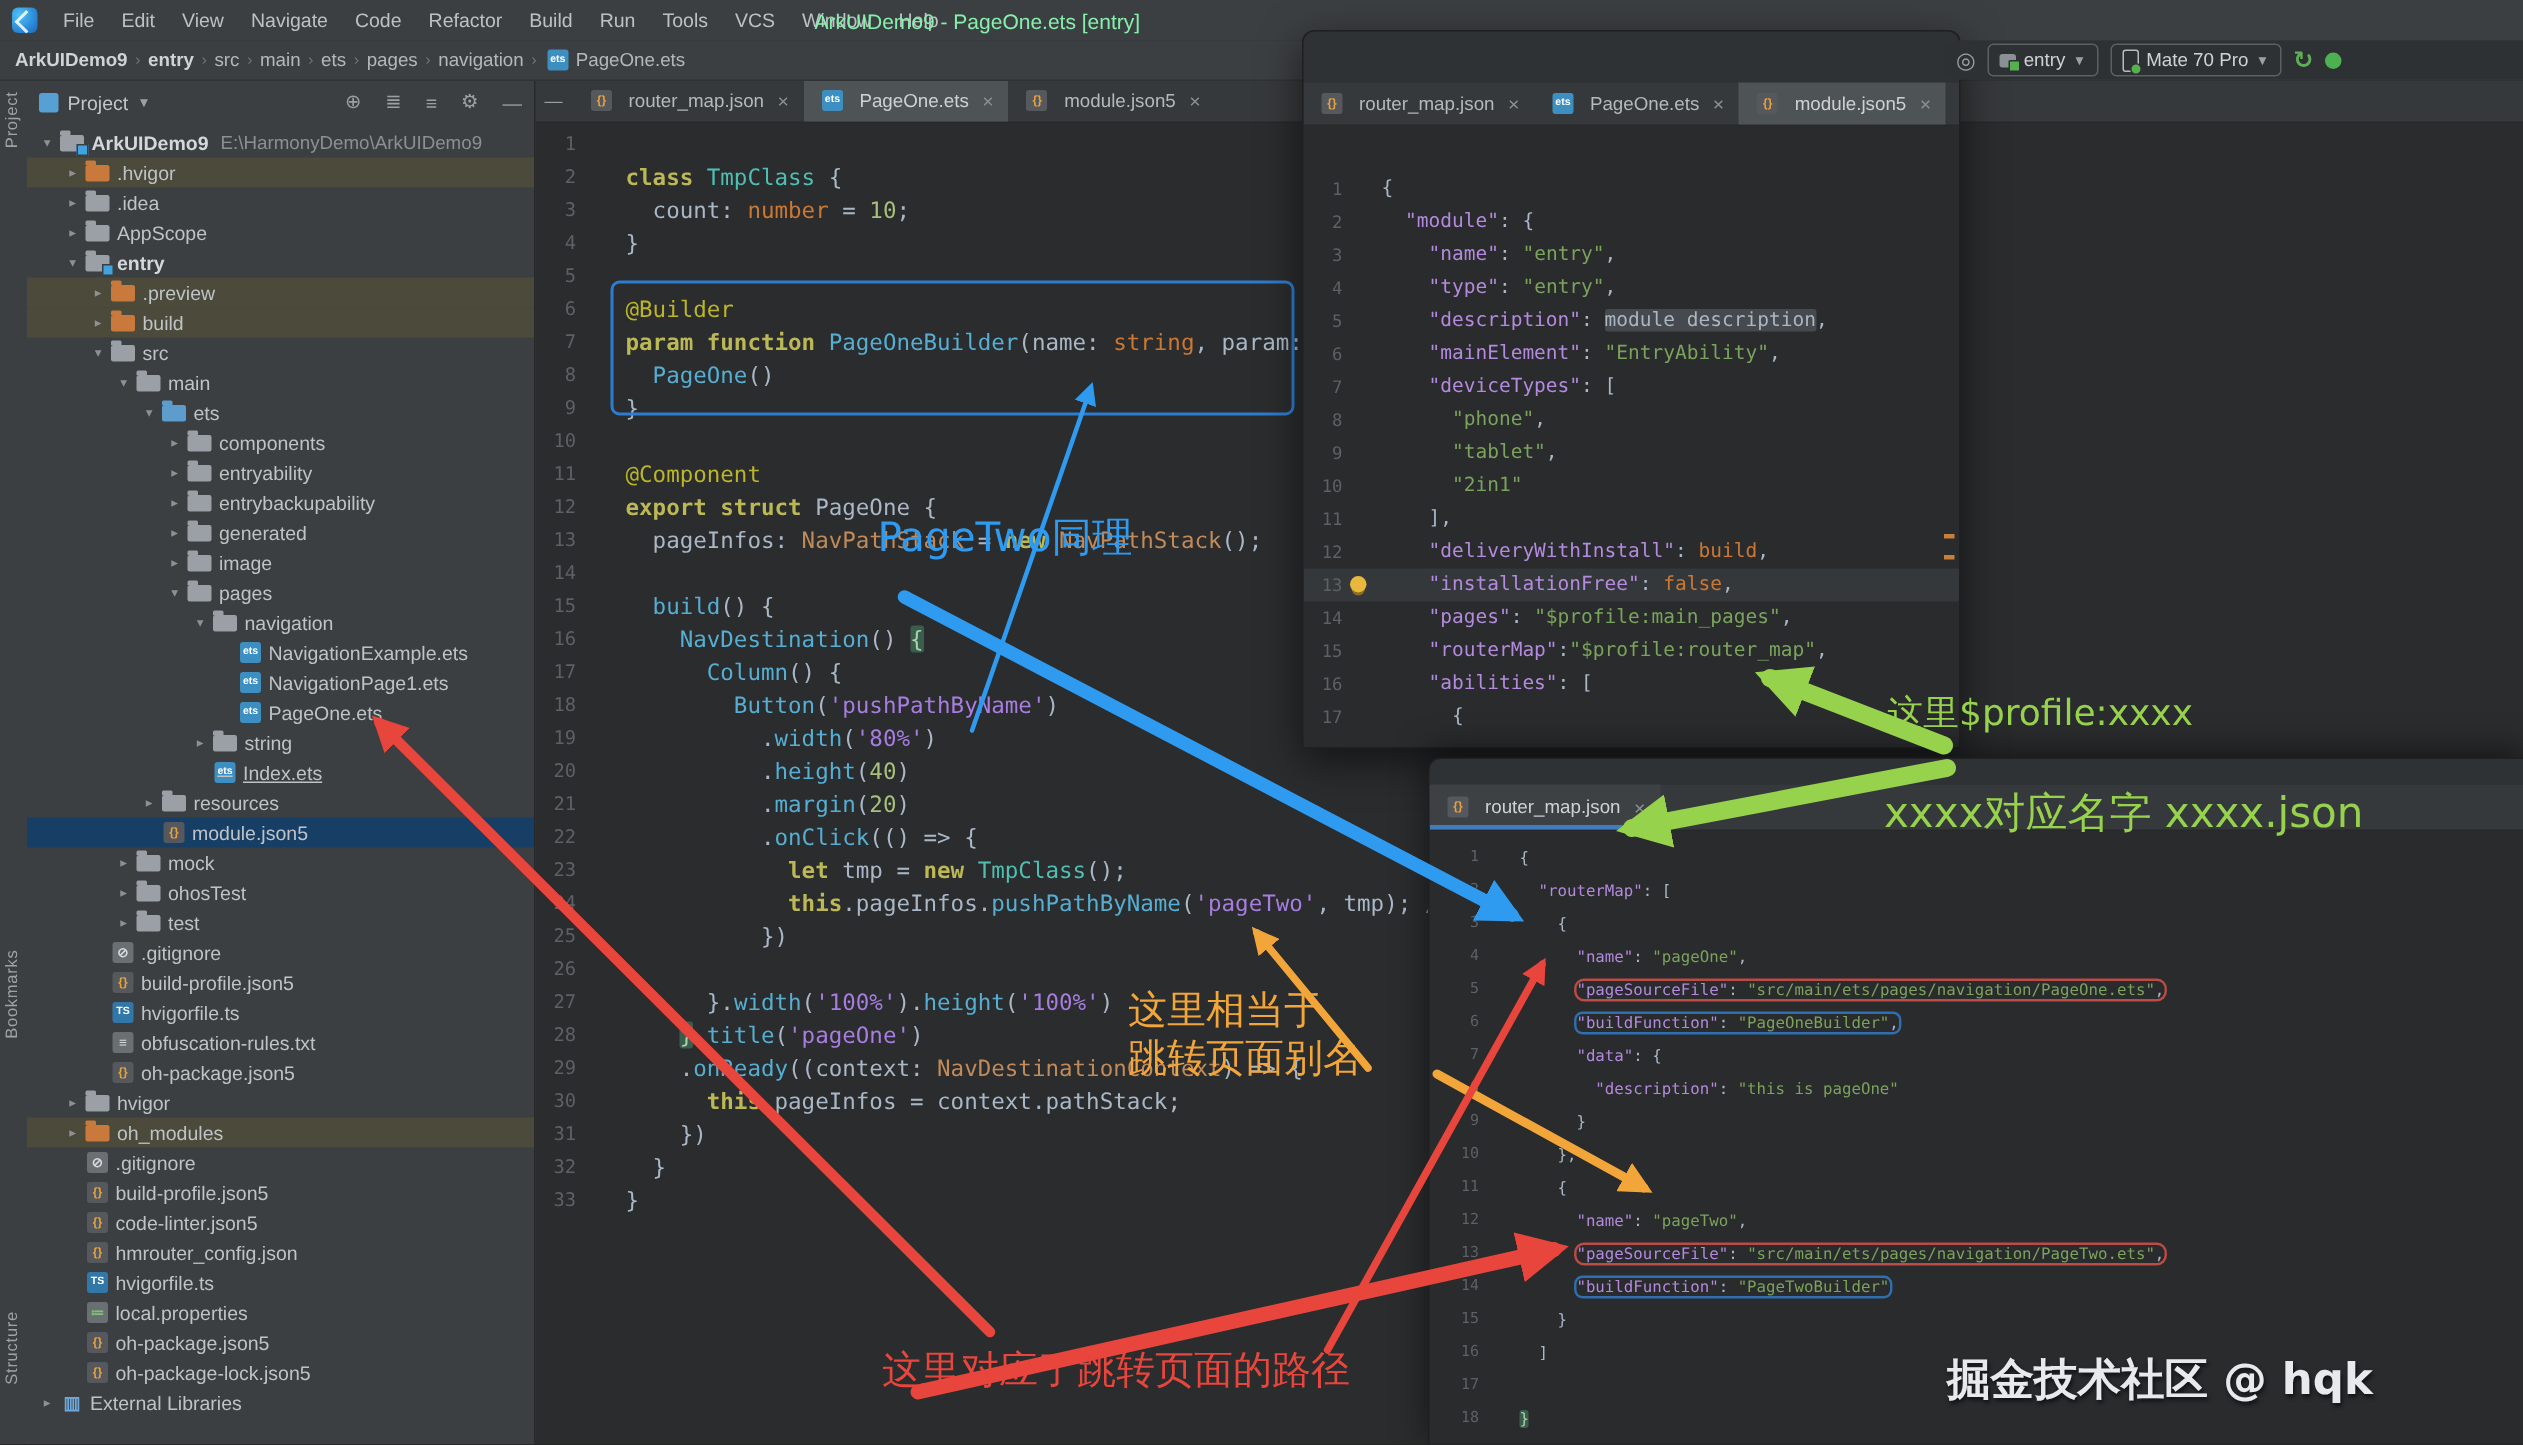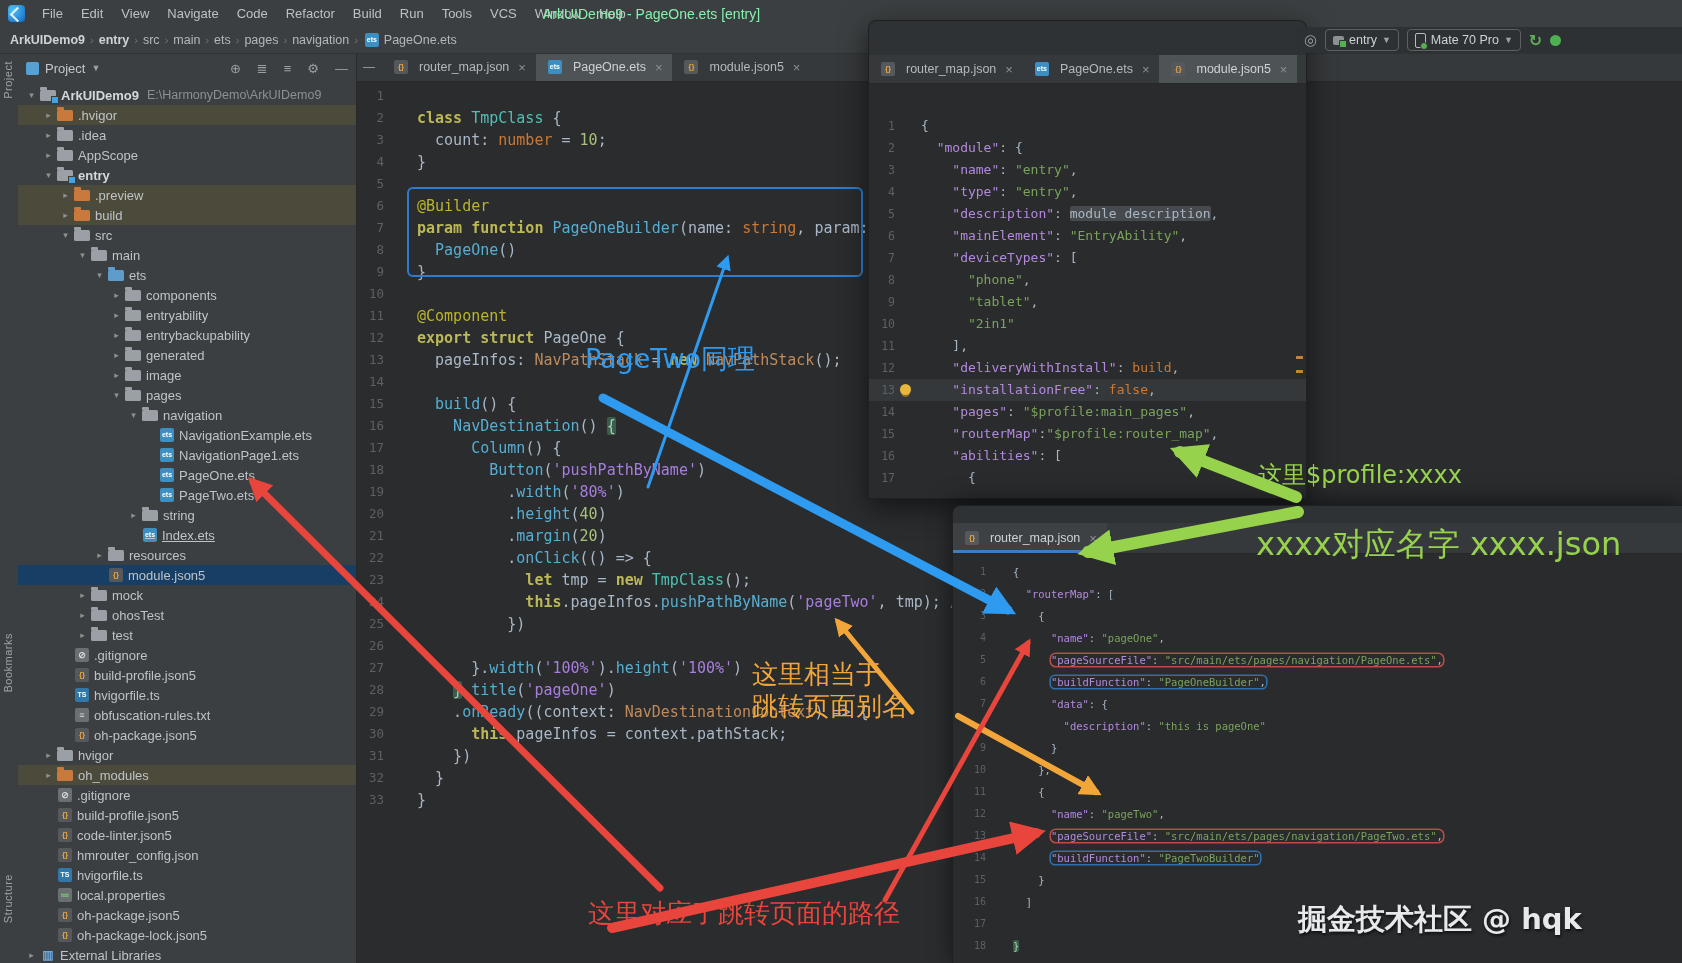--- a/index.html
+++ b/index.html
@@ -124,21 +124,21 @@
   
   #blue-box{position:absolute;left:407px;top:187px;width:452px;height:86px;border:2px solid #2d7cd0;
             border-radius:6px;z-index:4}
   #ann-svg{position:absolute;left:0;top:0;width:1682px;height:963px;z-index:50;pointer-events:none}
   .ann{position:absolute;z-index:51;white-space:nowrap;pointer-events:none;
        font-family:"DejaVu Sans","Liberation Sans",sans-serif}
   #ann-blue{left:585px;top:342px;color:#2e9af0;font-size:27px;line-height:34px}
   #ann-yellow{left:752px;top:658px;color:#f2a63a;font-size:26px;line-height:32px}
   #ann-red{left:588px;top:896px;color:#e8453c;font-size:26px}
   #ann-green1{left:1258px;top:459px;color:#97d24c;font-size:24px}
-  #ann-green2{left:1256px;top:523px;color:#97d24c;font-size:32px}
+  #ann-green2{left:1256px;top:523px;color:#97d24c;font-size:28px}
   #watermark{left:1298px;top:900px;color:#e7eaec;font-size:29px;font-weight:bold;
              text-shadow:1px 2px 3px rgba(0,0,0,.65);z-index:52}
 </style>
 </head>
 <body>
 
 <div id="stage">
 
   <div class="menubar">
     <span class="logo"></span>
@@ -307,25 +307,20 @@
         </div>
         <div class="trow" style="padding-left: 125px;">
           <span class="chev"></span>
           <span class="xicon i-ets">ets</span>
           <span>NavigationPage1.ets</span>
         </div>
         <div class="trow" style="padding-left: 125px;">
           <span class="chev"></span>
           <span class="xicon i-ets">ets</span>
           <span>PageOne.ets</span>
-        </div>
-        <div class="trow" style="padding-left: 125px;">
-          <span class="chev"></span>
-          <span class="xicon i-ets">ets</span>
-          <span>PageTwo.ets</span>
         </div>
         <div class="trow" style="padding-left: 108px;">
           <span class="chev">▸</span>
           <span class="ficon f-gray"></span>
           <span>string</span>
         </div>
         <div class="trow" style="padding-left: 108px; text-decoration: underline;">
           <span class="chev"></span>
           <span class="xicon i-ets">ets</span>
           <span>Index.ets</span>

